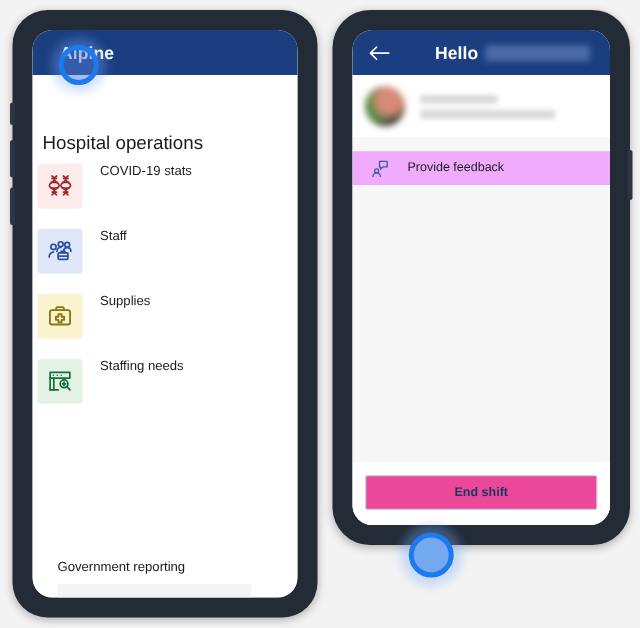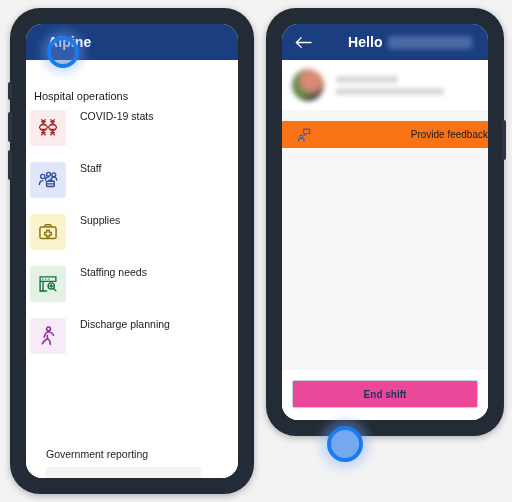--- a/index.html
+++ b/index.html
@@ -21,21 +21,21 @@
     background: #f3f3f3;
   }
 
   
   .phone {
     position: absolute;
     background: #222b36;
     border-radius: 30px;
     box-shadow: 0 2px 7px rgba(0,0,0,0.28);
   }
-  .phone.left  { left: 10px;  top: 8px;  width: 244px; height: 486px; }
+  .phone.left  { left: 10px;  top: 8px;  width: 244px; height: 486px; border-radius: 28px; }
   .phone.right { left: 266px; top: 8px;  width: 238px; height: 428px; }
 
   .screen {
     position: absolute;
     left: 16px;
     top: 16px;
     right: 16px;
     bottom: 16px;
     background: #ffffff;
     border-radius: 16px;
@@ -116,23 +116,23 @@
     right: 10px;
     top: 7px;
     width: 92px;
   }
   .loc-text {
     font-size: 8px;
     color: #1b1b1b;
     line-height: 1.25;
   }
   .section-title {
-    font-size: 11px;
+    font-size: 15px;
     color: #1b1b1b;
-    margin: 30px 0 0 8px;
+    margin: 46px 0 0 8px;
   }
 
   .oplist {
     margin-top: 8px;
     display: flex;
     flex-direction: column;
   }
   .op-row {
     display: flex;
     gap: 14px;
@@ -202,27 +202,26 @@
     background: #d8d8d8;
     border-radius: 2px;
     filter: blur(2.2px);
   }
   .blur-line.l1 { width: 62px; height: 7px; }
   .blur-line.l2 { width: 108px; height: 7px; }
 
   .gap-strip { height: 11px; background: #f7f7f7; }
 
   .feedback-row {
-    background: #f97316;
+    background: #f0abfc;
     height: 27px;
     display: flex;
     align-items: center;
-    gap: 28px;
+    gap: 14px;
     padding-left: 14px;
-    justify-content: space-between;
   }
   .feedback-label { font-size: 10px; color: #1b1b1b; }
 
   .spacer { flex: 1 1 auto; background: #f7f7f7; }
 
   .endshift-wrap {
     background: #ffffff;
     padding: 10px 10px 12px 10px;
   }
   .endshift-btn {
@@ -346,34 +345,20 @@
                   <circle cx="13" cy="6.7" r="0.7" fill="#13703b" stroke="none"></circle>
                   <circle cx="15.5" cy="14.2" r="3.4"></circle>
                   <path d="M18.1 16.8l2.6 2.7"></path>
                   <path d="M14.1 14.2h2.8M15.5 12.8v2.8"></path>
                 </g>
               </svg>
             </div>
             <span class="op-label">Staffing needs</span>
           </div>
 
-          <div class="op-row">
-            <div class="tile" style="background:#f7ebf7">
-              <svg width="22" height="22" viewBox="0 0 24 24">
-                <g fill="none" stroke="#9a2aa0" stroke-width="1.7" stroke-linecap="round" stroke-linejoin="round">
-                  <circle cx="12.6" cy="4.3" r="2.1"></circle>
-                  <path d="M12.4 7.3c-1.6.3-2.8 1.2-3.3 2.5l-1.3 3.4"></path>
-                  <path d="M12.4 7.3c1.5 0 2.6.5 3.5 1.5l2.1 2.3"></path>
-                  <path d="M11.2 11.4l.3 3.5 2.4 2.3.7 4"></path>
-                  <path d="M11.5 14.9l-3.4 2.3-2.3 3.3"></path>
-                </g>
-              </svg>
-            </div>
-            <span class="op-label">Discharge planning</span>
-          </div>
 
         </div>
 
         <div class="footer-section">
           <div class="footer-title">Government reporting</div>
           <div class="footer-bar"></div>
         </div>
 
       </div>
     </div>

